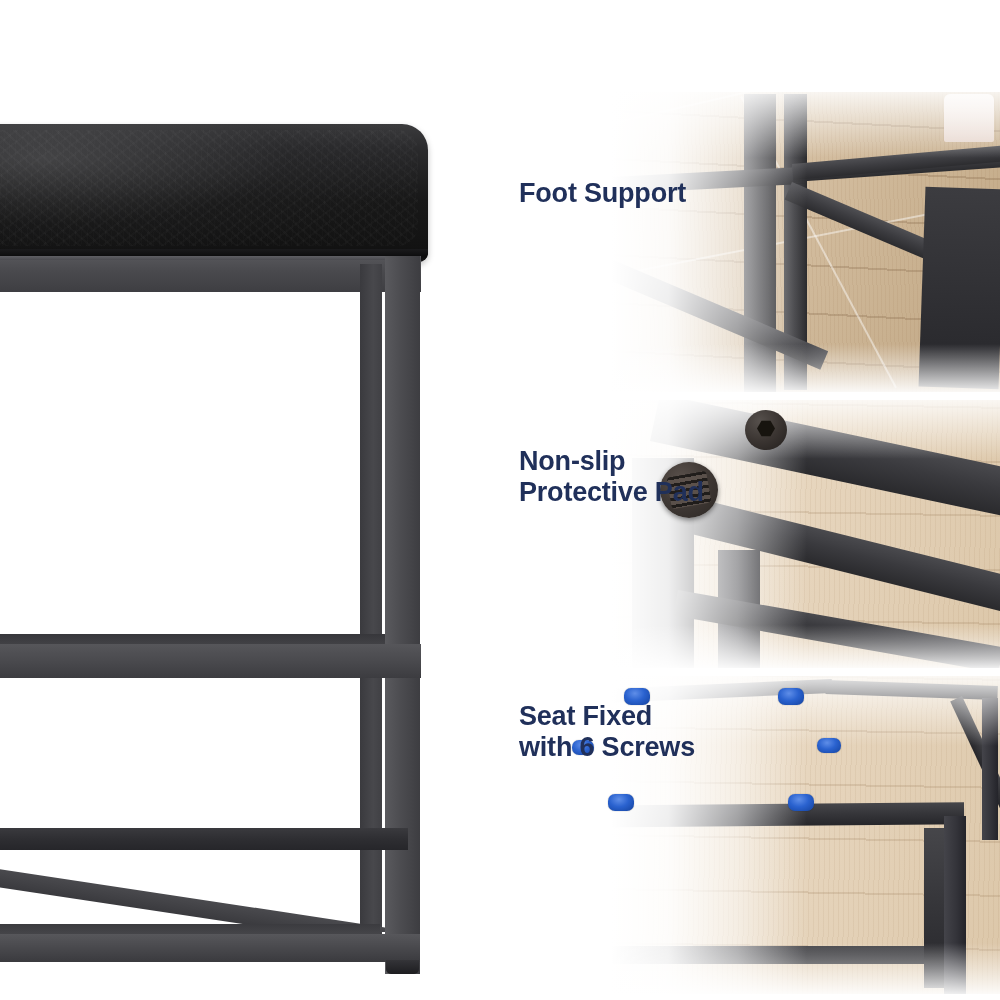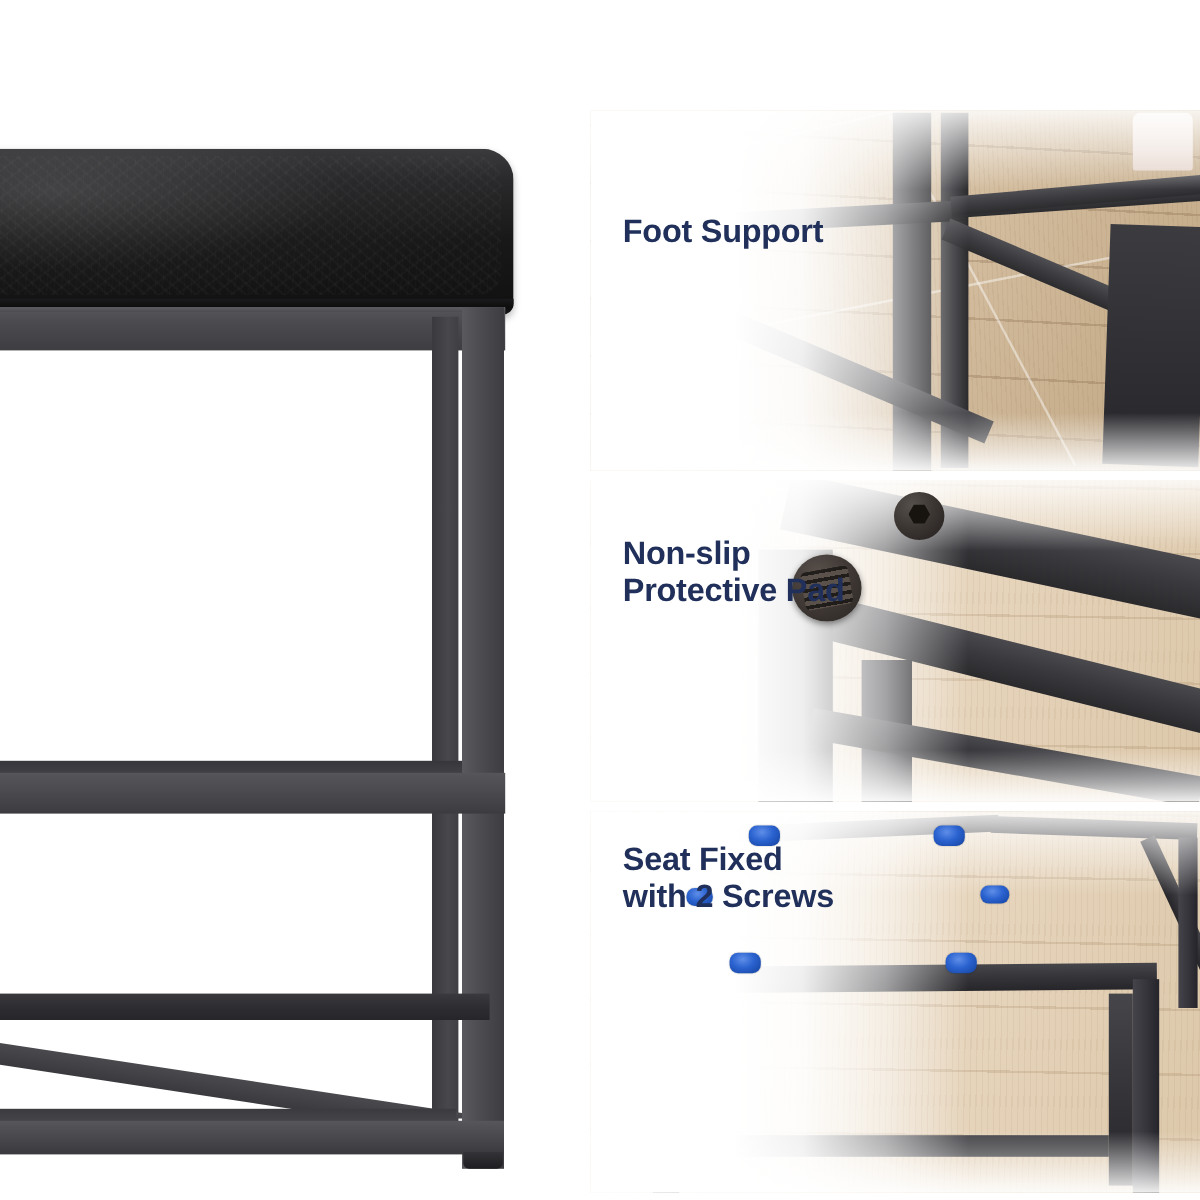--- a/index.html
+++ b/index.html
@@ -491,17 +491,17 @@
         <div class="blue-screw sm" style="left:325px; top:62px; width:24px;"></div>
         <div class="blue-screw" style="left:116px; top:118px;"></div>
         <div class="blue-screw" style="left:296px; top:118px;"></div>
 
         <div class="fade-top"></div>
         <div class="fade-left"></div>
         <div class="fade-bottom"></div>
       </div>
 
       <div class="panel-label label-3">Seat Fixed
-with 2 Screws</div>
+with 6 Screws</div>
     </div>
 
   </div>
 </div>
 
 </body></html>

